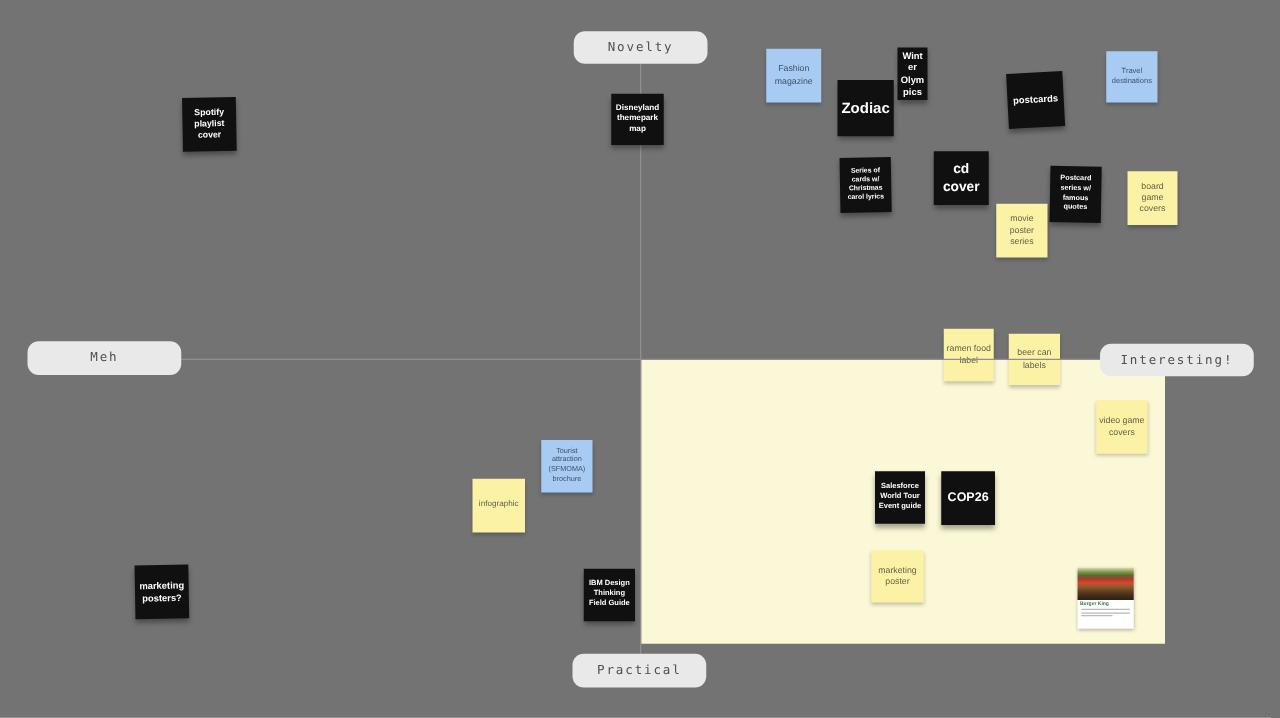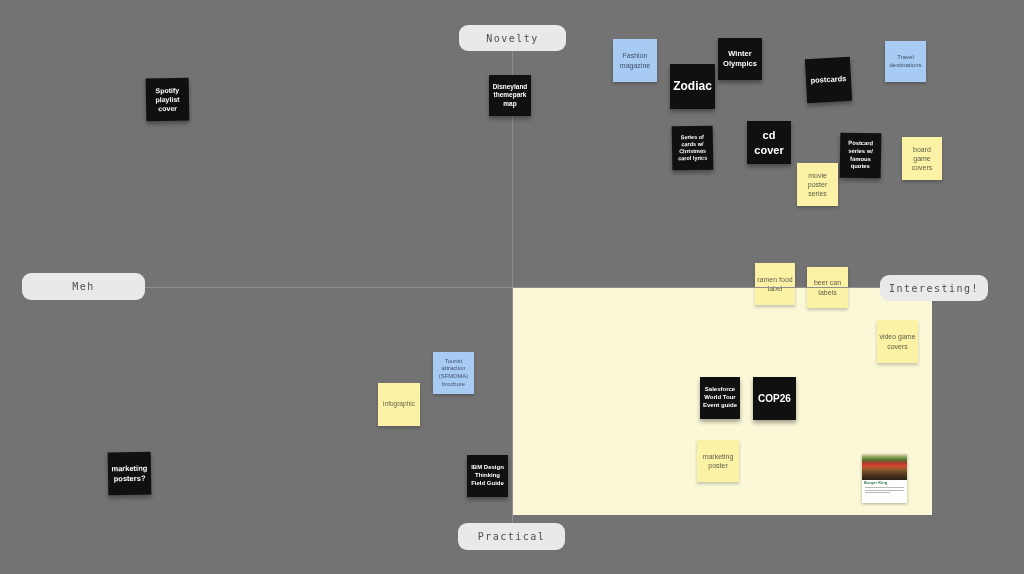--- a/index.html
+++ b/index.html
@@ -23,21 +23,21 @@
   
   .pill{
     position:absolute;background:#e9e9e9;border-radius:9px;
     display:flex;align-items:center;justify-content:center;
     font-family:"DejaVu Sans Mono","Liberation Mono",monospace;
     font-size:10px;color:#4f4f4f;letter-spacing:1.5px;z-index:5;
   }
   #pill-novelty{left:459px;top:25px;width:107px;height:26px;}
   #pill-practical{left:458px;top:523px;width:107px;height:27px;justify-content:center;}
   #pill-meh{left:22px;top:273px;width:123px;height:27px;}
-  #pill-interesting{left:880px;top:275px;width:108px;height:26px;}
+  #pill-interesting{left:880px;top:275px;width:123px;height:26px;}
 
   
   .note{
     position:absolute;display:flex;align-items:center;justify-content:center;
     text-align:center;z-index:3;line-height:1.3;padding:2px;box-sizing:border-box;
     word-break:break-word;
   }
   .note.black{background:#101010;color:#ffffff;font-weight:600;box-shadow:0 3px 4px rgba(0,0,0,0.35);}
   .note.yellow{background:#fcf2a5;color:#5f5f49;box-shadow:0 2px 3px rgba(0,0,0,0.22);}
   .note.blue{background:#a7cbf3;color:#40506a;box-shadow:0 2px 3px rgba(0,0,0,0.22);}
@@ -89,21 +89,21 @@
   <div id="notes-layer">
       <div class="note black" style="left: 146px; top: 78px; width: 43px; height: 43px; font-size: 7px; transform: rotate(-1deg);">
         <span>Spotify playlist cover</span>
       </div>
       <div class="note black" style="left: 489px; top: 75px; width: 42px; height: 41px; font-size: 6.5px;">
         <span>Disneyland themepark map</span>
       </div>
       <div class="note blue" style="left: 613px; top: 39px; width: 44px; height: 43px; font-size: 7px;">
         <span>Fashion magazine</span>
       </div>
-      <div class="note black" style="left: 718px; top: 38px; width: 44px; height: 42px; font-size: 7.5px;">
+      <div class="note black" style="left: 718px; top: 38px; width: 24px; height: 42px; font-size: 7.5px;">
         <span>Winter Olympics</span>
       </div>
       <div class="note black" style="left: 670px; top: 64px; width: 45px; height: 45px; font-size: 12px;">
         <span>Zodiac</span>
       </div>
       <div class="note black" style="left: 806px; top: 58px; width: 45px; height: 44px; font-size: 7.5px; transform: rotate(-3deg);">
         <span>postcards</span>
       </div>
       <div class="note blue" style="left: 885px; top: 41px; width: 41px; height: 41px; font-size: 6px;">
         <span>Travel destinations</span>

